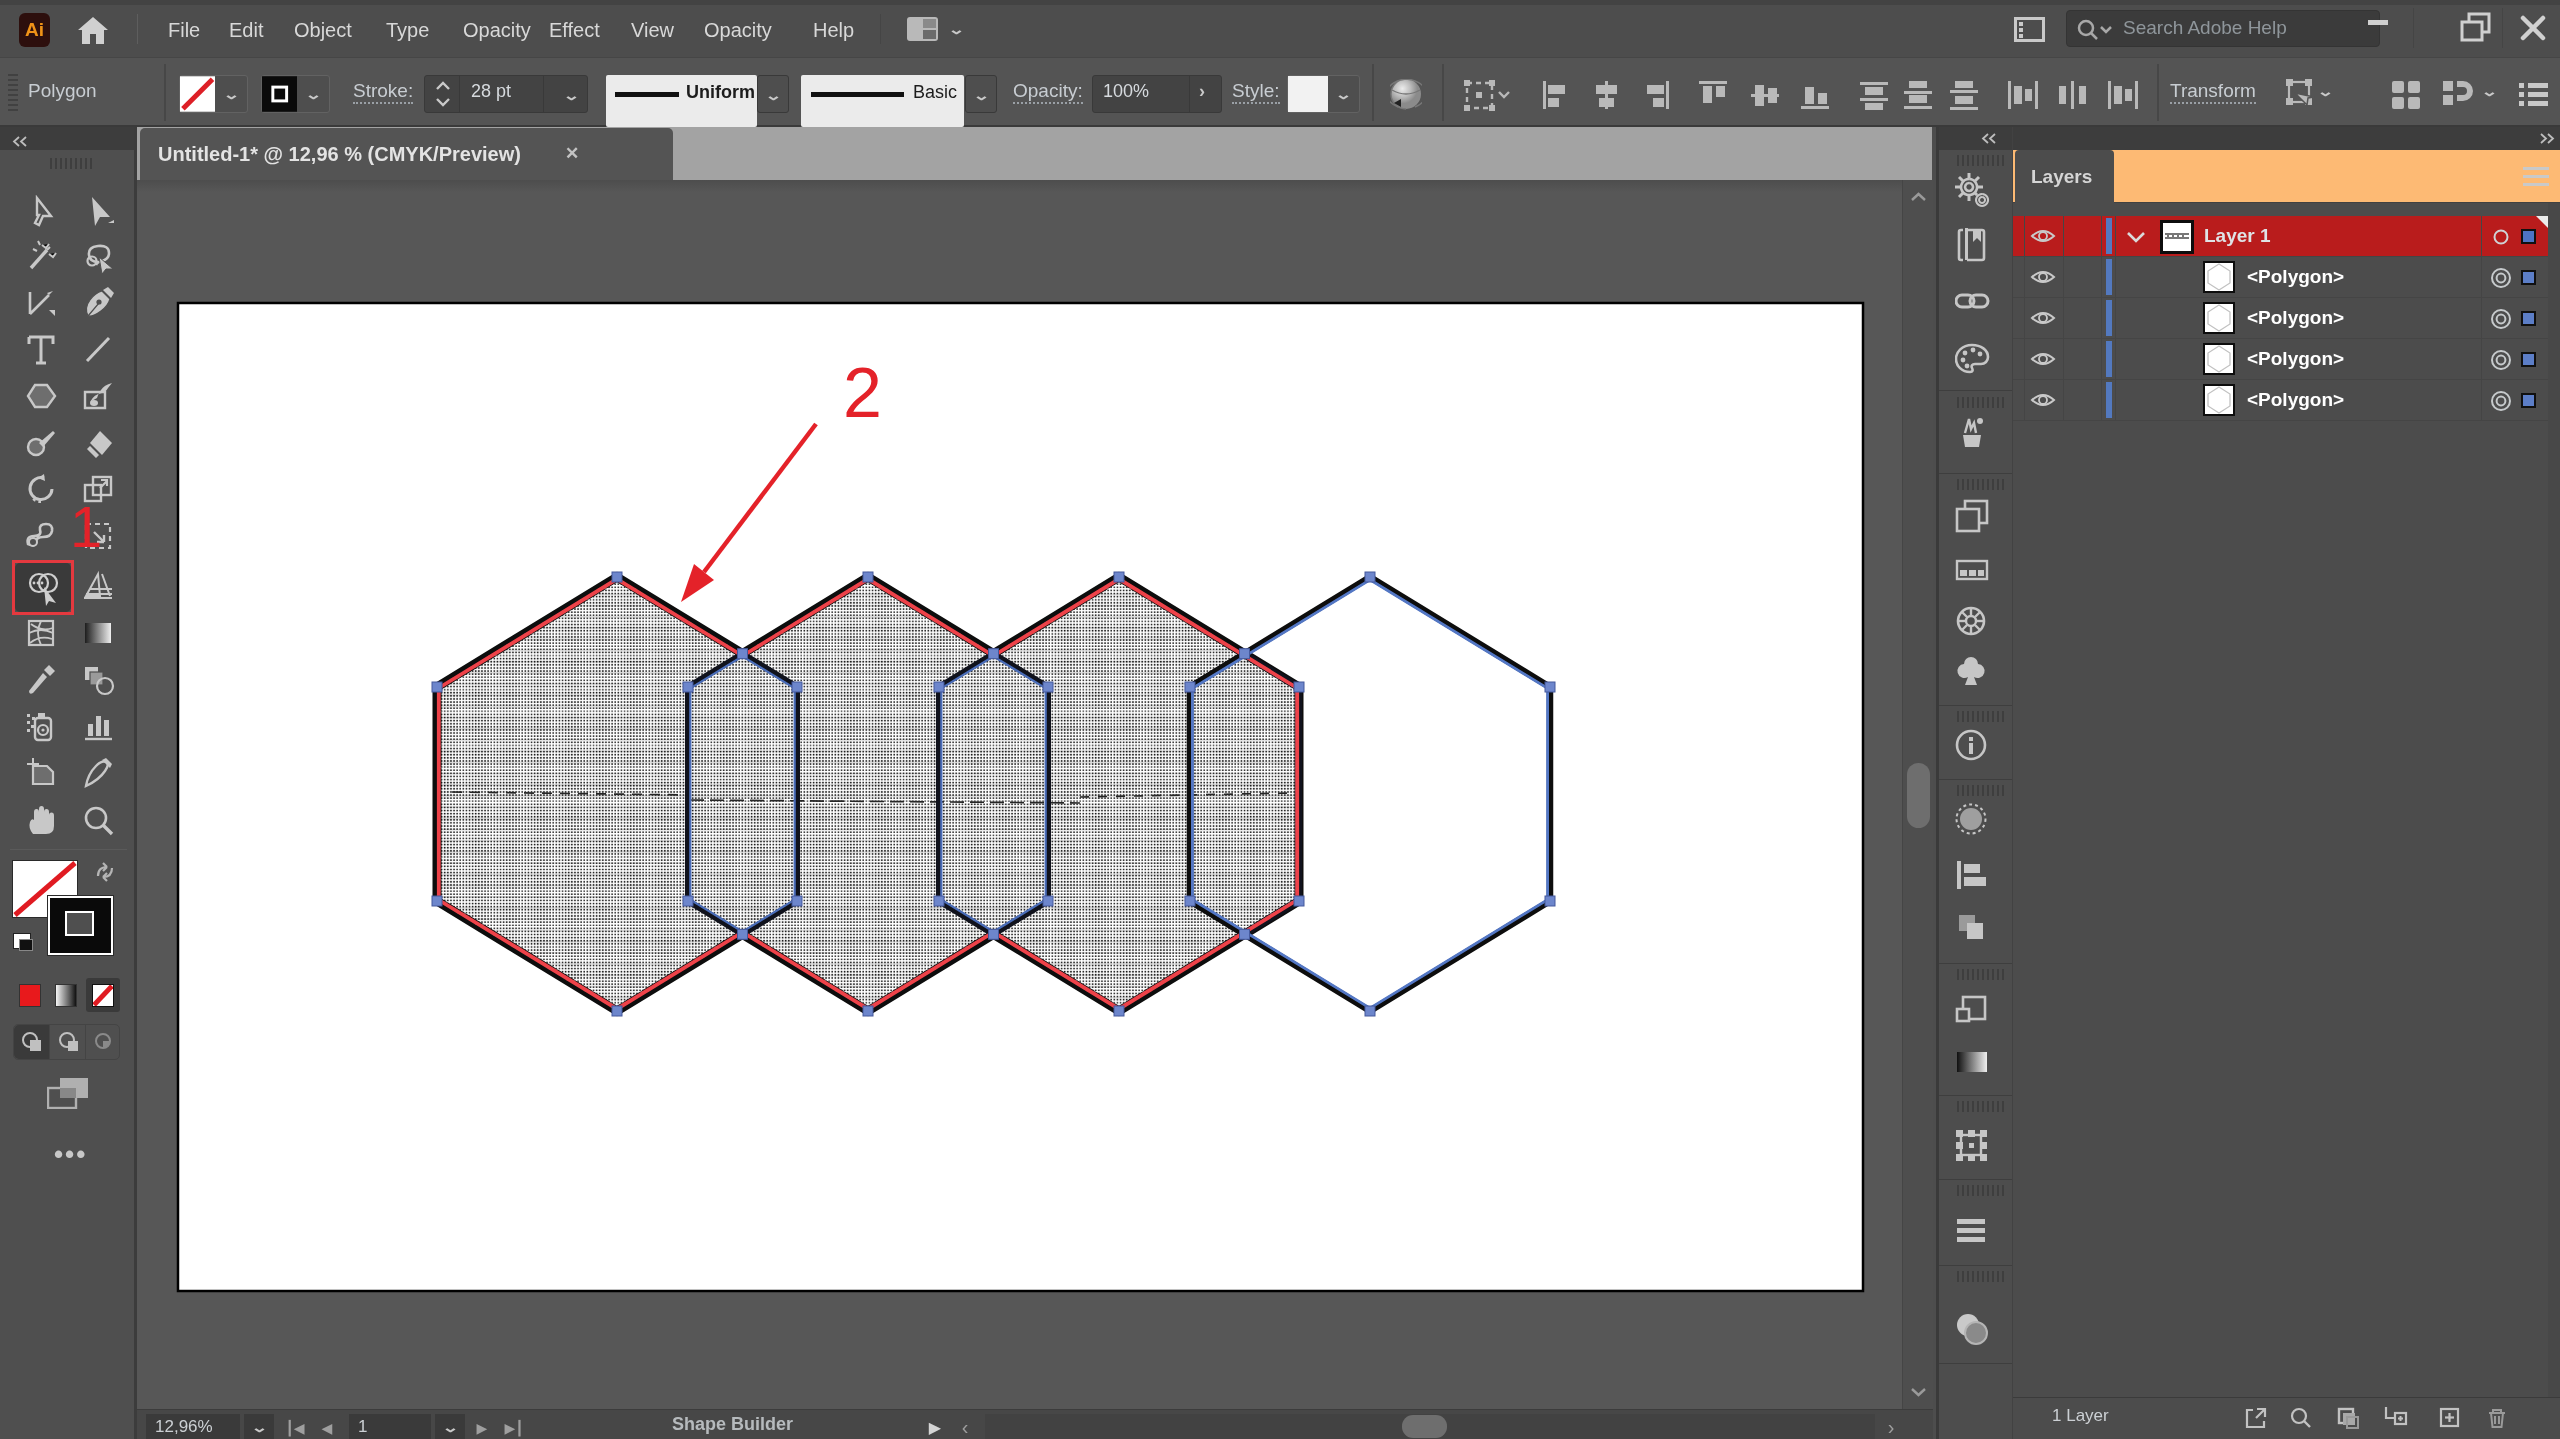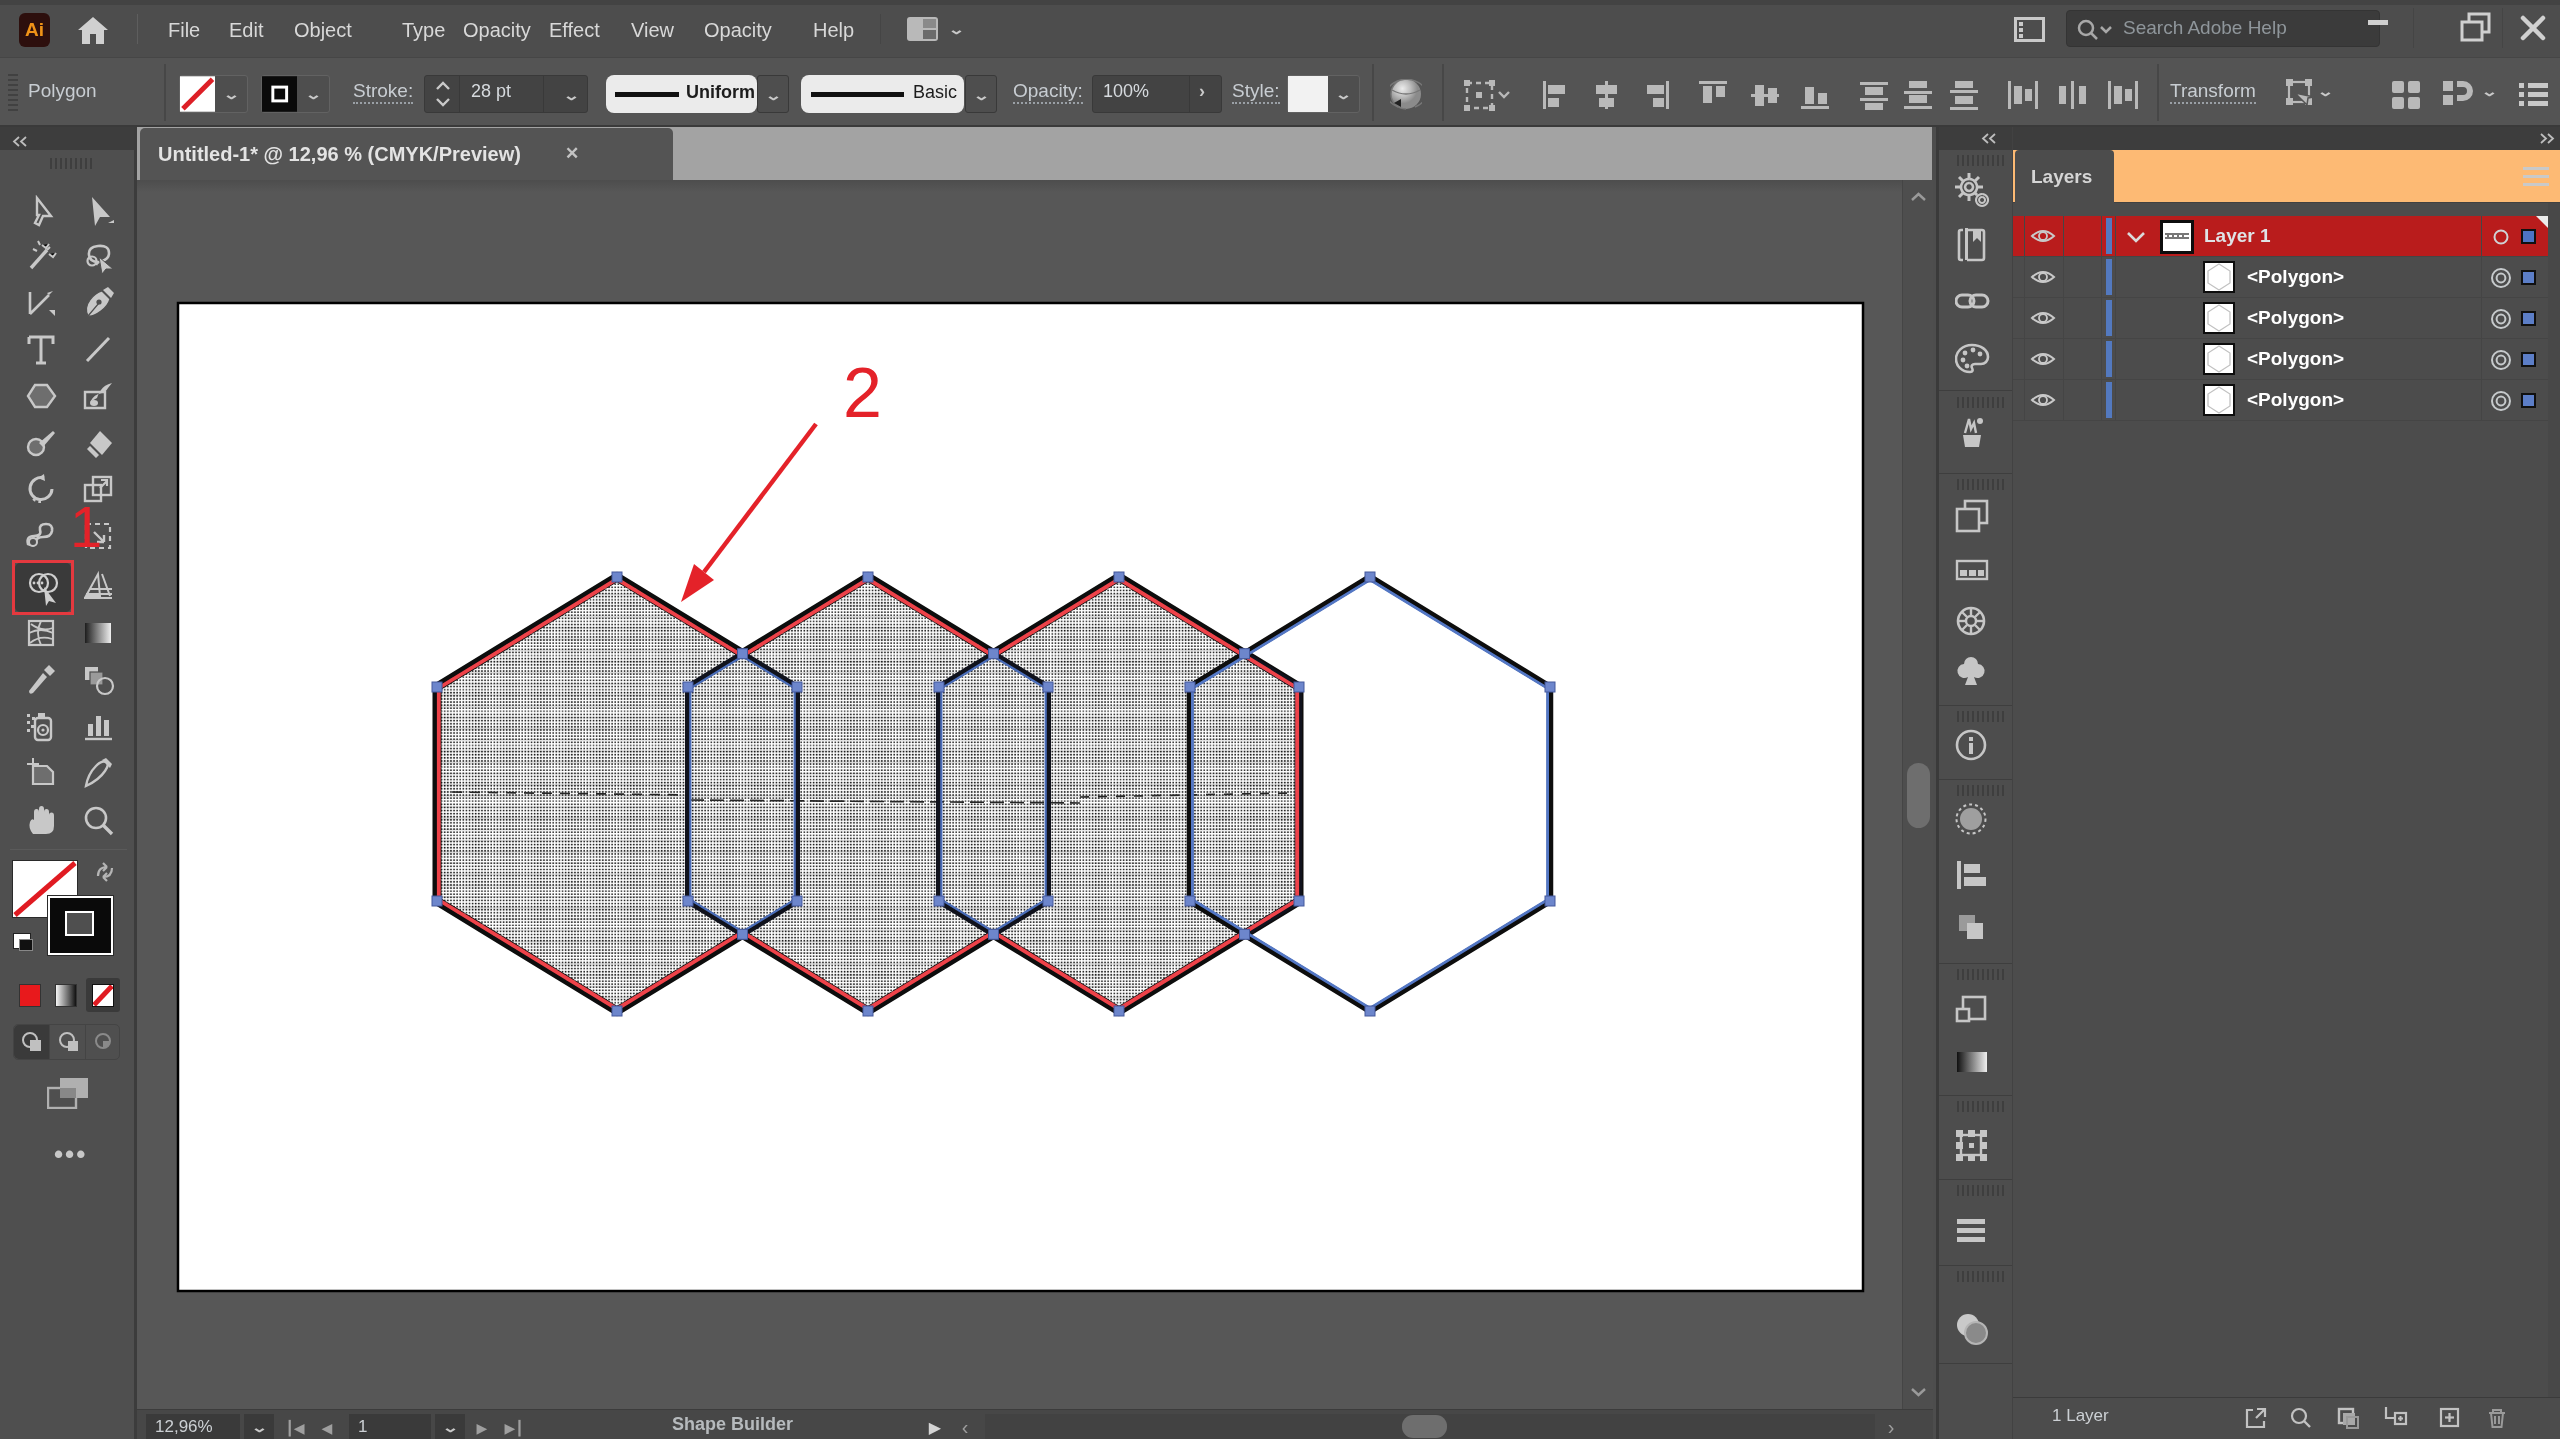--- a/index.html
+++ b/index.html
@@ -10,21 +10,21 @@
 #menubar .topedge{position:absolute;left:0;top:0;width:2560px;height:5px;background:#434343}
 #ailogo{position:absolute;left:19px;top:13px;width:31px;height:34px;background:#2d0f0d;border-radius:6px;color:#ef9318;font-size:19px;font-weight:bold;text-align:center;line-height:34px}
 .menuitem{position:absolute;top:0;height:57px;line-height:60px;color:#d8d8d8;font-size:20px}
 .vsep{position:absolute;background:#5e5e5e;width:1px}
 
 #controlbar{position:absolute;left:0;top:57px;width:2560px;height:70px;background:#545454;border-top:1px solid #464646;border-bottom:2px solid #3a3a3a}
 .ctl-label{position:absolute;color:#c8cdd2;font-size:19px;top:22px}
 .ctl-label.u span{border-bottom:2px dotted #9aa0a6;padding-bottom:1px}
 .swgroup{position:absolute;top:17px;height:38px;border:1px solid #626262;border-radius:3px;background:#4e4e4e;display:flex}
 .chev{color:#c9c9c9;font-size:13px;font-weight:bold;transform:scaleX(1.6);display:inline-block}
-.whitebox{position:absolute;top:17px;height:38px;background:#ebebeb;border-radius:8px}
+.whitebox{position:absolute;top:17px;height:52px;background:#ebebeb;border-radius:2px}
 .darkfield{position:absolute;top:17px;height:38px;background:#434343;border:1px solid #393939;border-radius:3px;color:#d6dade;font-size:18px}
 .icon30{position:absolute;top:21px;width:32px;height:32px}
 
 #leftdock{position:absolute;left:0;top:127px;width:137px;height:1312px;background:#4f4f4f;border-right:3px solid #3c3c3c}
 #tabbar{position:absolute;left:137px;top:127px;width:1795px;height:53px;background:#a3a3a3}
 #activetab{position:absolute;left:3px;top:1px;width:533px;height:52px;background:#545454;border-radius:5px 5px 0 0;color:#e3e3e3;font-weight:bold;font-size:20px;line-height:52px;padding-left:18px}
 #canvas{position:absolute;left:137px;top:180px;width:1765px;height:1229px;background:#575757;overflow:hidden}
 #vscroll{position:absolute;left:1902px;top:180px;width:31px;height:1229px;background:#4e4e4e;border-left:1px solid #454545}
 #statusbar{position:absolute;left:137px;top:1409px;width:1796px;height:30px;background:#474747;border-top:1px solid #3c3c3c}
 #rightstrip{position:absolute;left:1936px;top:127px;width:76px;height:1312px;background:#4d4d4d;border-left:3px solid #3a3a3a}
@@ -53,21 +53,21 @@
 <div id="menubar">
   <div class="topedge"></div>
   <div id="ailogo">Ai</div>
   <svg class="abs" style="left:76px;top:15px" width="34" height="31" viewBox="0 0 34 31">
         <path d="M17 2 L32 15 H28 V29 H20 V19 H14 V29 H6 V15 H2 Z" fill="#d0d0d0"></path>
       </svg>
   <div class="vsep" style="left:137px;top:14px;height:30px"></div>
   <div class="menuitem" style="left:168px">File</div>
   <div class="menuitem" style="left:229px">Edit</div>
   <div class="menuitem" style="left:294px">Object</div>
-  <div class="menuitem" style="left:402px">Type</div>
+  <div class="menuitem" style="left:386px">Type</div>
   <div class="menuitem" style="left:463px">Opacity</div>
   <div class="menuitem" style="left:549px">Effect</div>
   <div class="menuitem" style="left:631px">View</div>
   <div class="menuitem" style="left:704px">Opacity</div>
   <div class="menuitem" style="left:813px">Help</div>
   <div class="vsep" style="left:880px;top:14px;height:30px;background:#454545"></div>
   <svg class="abs" style="left:906px;top:16px" width="36" height="26" viewBox="0 0 36 26">
         <rect x="1" y="1" width="31" height="24" rx="3" fill="#b9b9b9"></rect>
         <rect x="17" y="3" width="13" height="9" fill="#8a8a8a"></rect>
         <rect x="17" y="14" width="13" height="9" fill="#6b6b6b"></rect>

